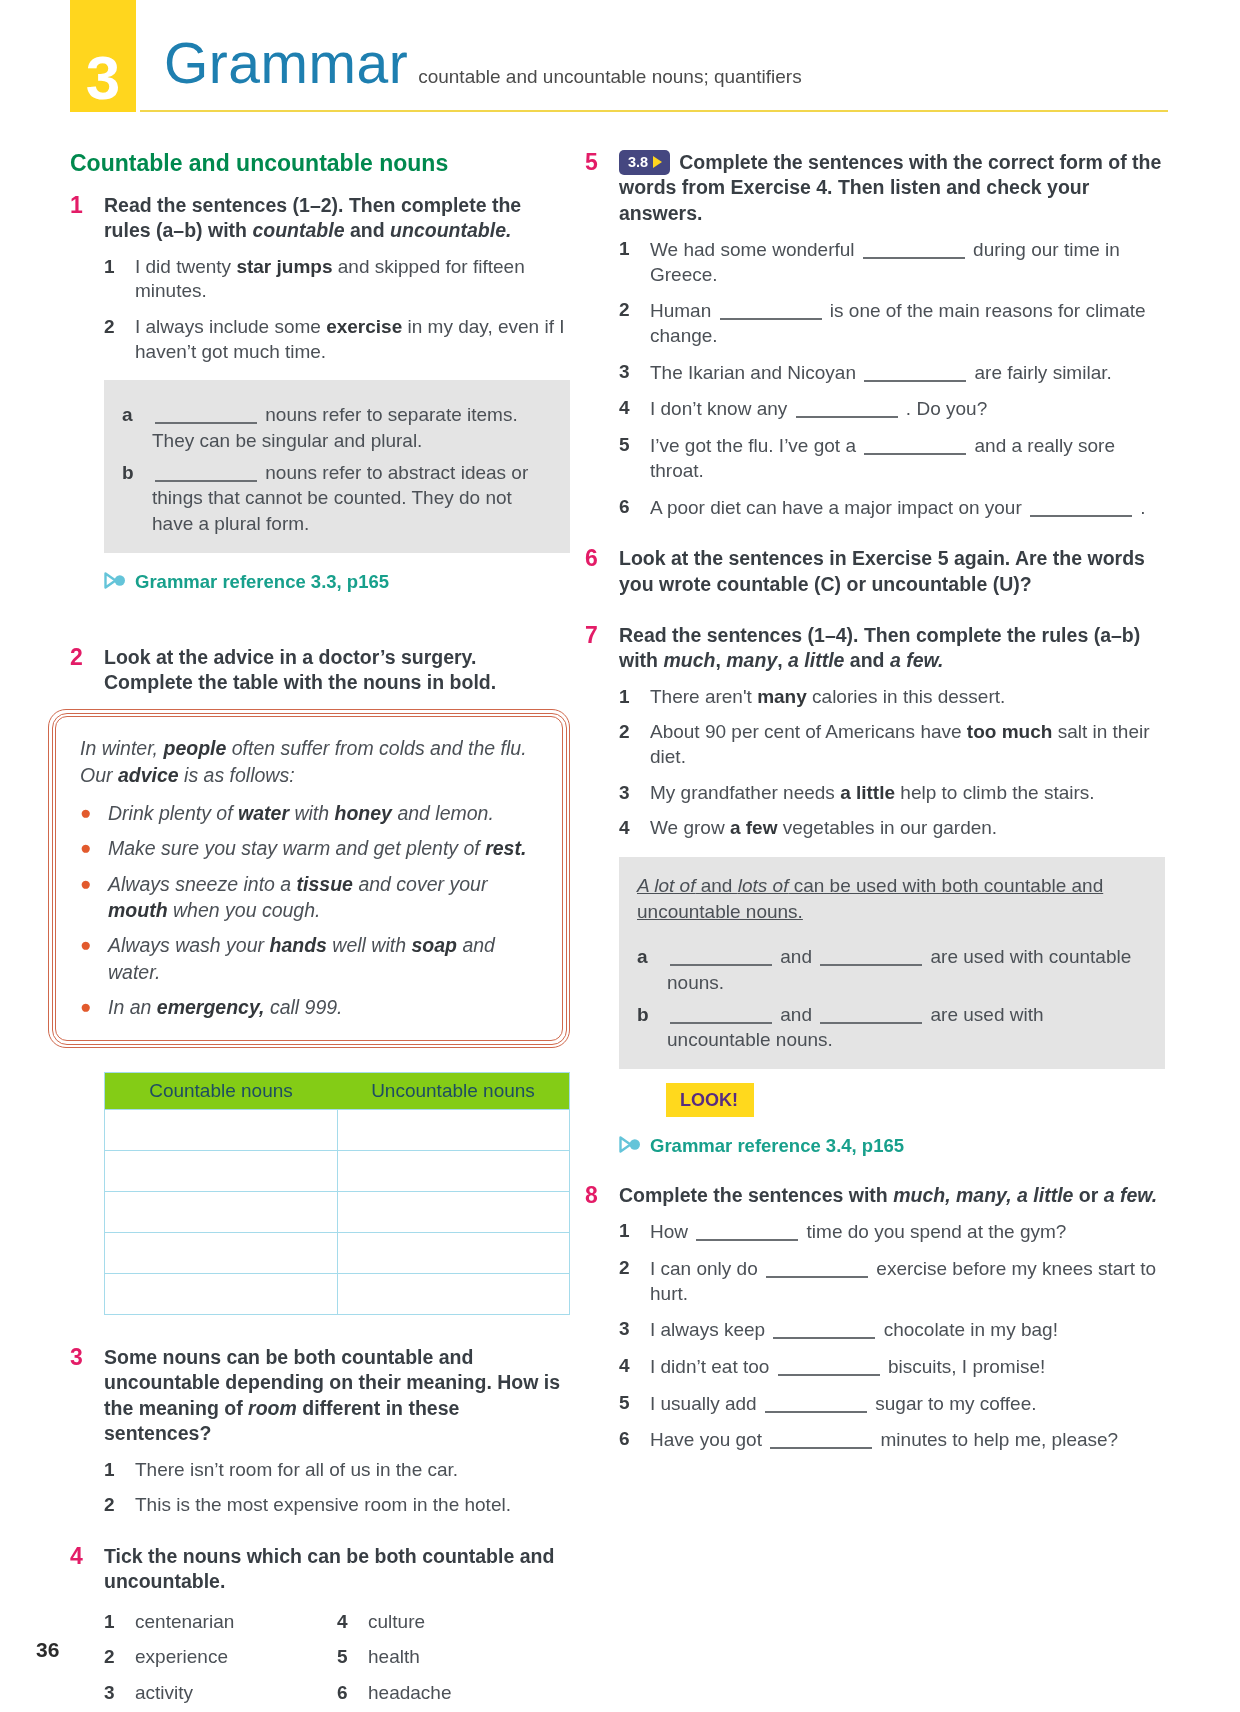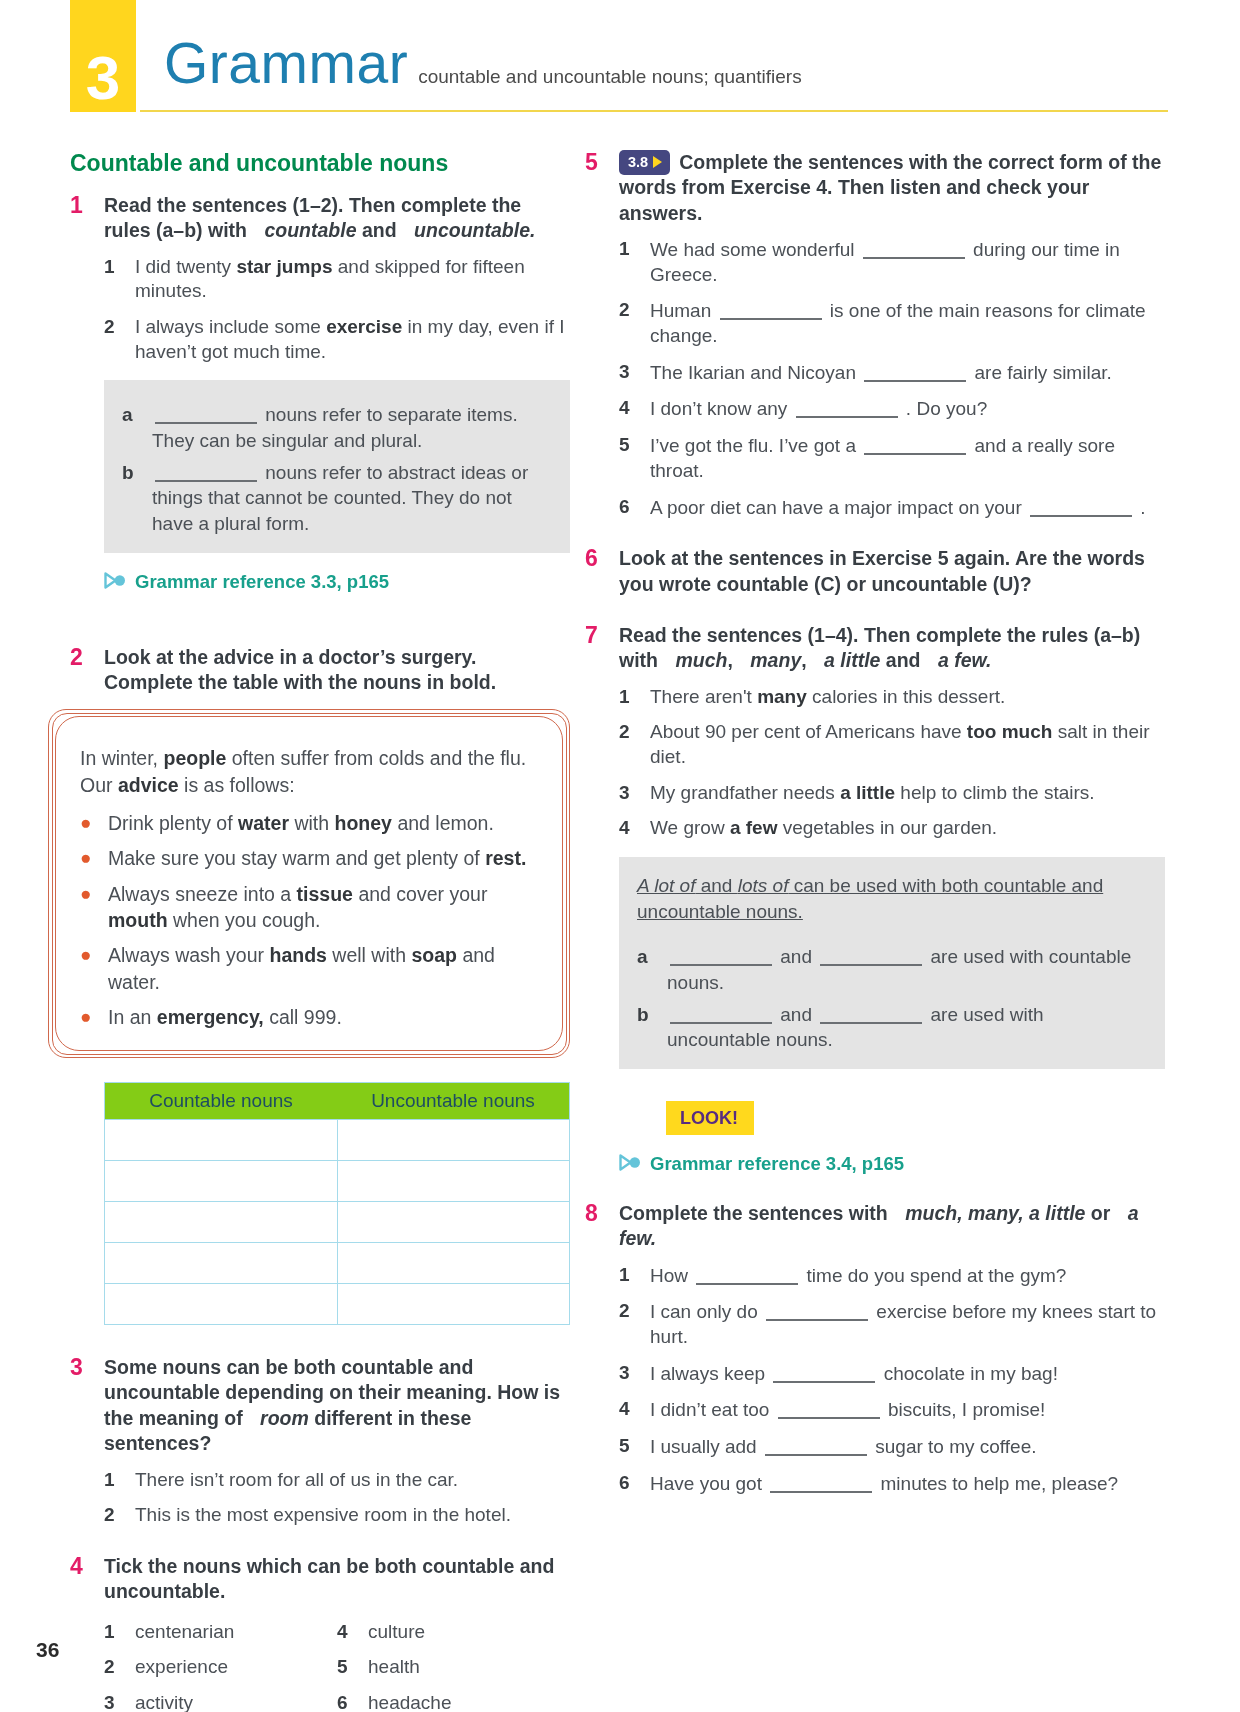--- a/index.html
+++ b/index.html
@@ -19,21 +19,21 @@
   
   .col-left  { position:absolute; left:70px;  top:150px; width:500px; }
   .col-right { position:absolute; left:585px; top:150px; width:580px; }
 
   .section-heading { color:#00894E; font-size:23px; font-weight:700; margin-bottom:16px; }
 
   .exercise { display:flex; margin-bottom:26px; }
   .ex-num { width:34px; flex-shrink:0; color:#E31C67; font-size:23px; font-weight:700; line-height:1.1; }
   .ex-body { flex:1; }
   .ex-heading { color:#383E44; font-size:19.5px; font-weight:700; line-height:1.3; }
-  .ex-heading em { font-style:italic;margin-left:12px; }
+  .ex-heading em { font-style:italic; }
 
   .item { display:flex; margin-top:11px; line-height:1.3; }
   .item-num { width:31px; flex-shrink:0; font-weight:700; color:#3A3E42; font-size:19px; }
   .item-text { flex:1; color:#4B5056; font-size:19px; }
   .item-text strong, .advice-box strong { color:#33373B; }
 
   .blank { display:inline-block; width:102px; height:1em; border-bottom:2px solid #6B6F73;
            vertical-align:baseline; transform:translateY(3px); margin:0 3px; }
 
   
@@ -43,22 +43,22 @@
   .rule-label { width:30px; flex-shrink:0; font-weight:700; color:#3A3E42; }
   .rule-text { flex:1; }
 
   
   .grammar-ref { display:flex; align-items:flex-end; gap:9px; margin:18px 0 26px 0; }
   .grammar-ref .ref-text { color:#18A08C; font-size:18.5px; font-weight:700; }
 
   
   .advice-box { border:1.5px solid #D0684C; border-radius:18px; padding:2.5px; margin:2px 0 24px -22px; }
   .advice-mid { border:1.5px solid #D0684C; border-radius:15px; padding:2.5px; }
-  .advice-inner { border:1.5px solid #D0684C; border-radius:24px; padding:28px 24px 20px 24px;
-                  font-size:19.5px; color:#4B5056; line-height:1.35; }
+  .advice-inner { border:1.5px solid #D0684C; border-radius:12px; padding:18px 24px 20px 24px;
+                  font-size:19.5px; color:#4B5056; line-height:1.35;font-style:italic; }
   .advice-intro { margin-bottom:12px; }
   .bullet-item { display:flex; margin-top:9px; }
   .bullet-dot { color:#E25A2D; width:28px; flex-shrink:0; font-size:19px; }
   .bullet-text { flex:1; }
 
   
   .nouns-table { margin:4px 0 30px 0; border:1px solid #A5DBEB; }
   .t-head { display:flex; background:#84cc16; }
   .t-hcell { width:50%; text-align:center; color:#1E4D62; font-size:19px; padding:7px 4px; }
   .t-row { display:flex; border-top:1px solid #A5DBEB; height:41px; background:#ffffff; }
@@ -70,21 +70,21 @@
   .two-col .wcol { width:50%; }
 
   
   .audio-badge { display:inline-flex; align-items:center; gap:5px; background:#454780; border-radius:5px;
                  padding:3px 8px 3px 9px; margin-right:9px; vertical-align:2px; }
   .audio-num { color:#ffffff; font-size:14.5px; font-weight:700; }
   .play-tri { width:0; height:0; border-left:9px solid #FFD51E; border-top:6px solid transparent;
               border-bottom:6px solid transparent; }
 
   
-  .look { margin:32px 0 0 0;padding-left:47px; }
+  .look { margin:14px 0 0 0;padding-left:47px; }
   .look-tab { display:inline-block; background:#FFD91D; color:#582C80; font-weight:700; font-size:18px;
               padding:7px 16px 6px 14px; }
   .look-body { border:2px solid #F7DA2E; padding:14px 18px 16px 18px; font-size:19px; color:#4B5056; line-height:1.35; }
 
   .page-number { position:absolute; left:36px; top:1638px; color:#2B2B2B; font-size:21px; font-weight:700; }
 </style>
 </head>
 <body>
 
 <div class="page">

